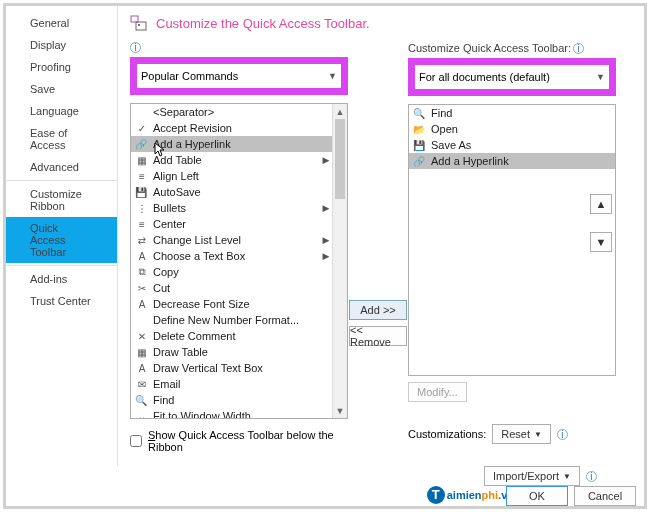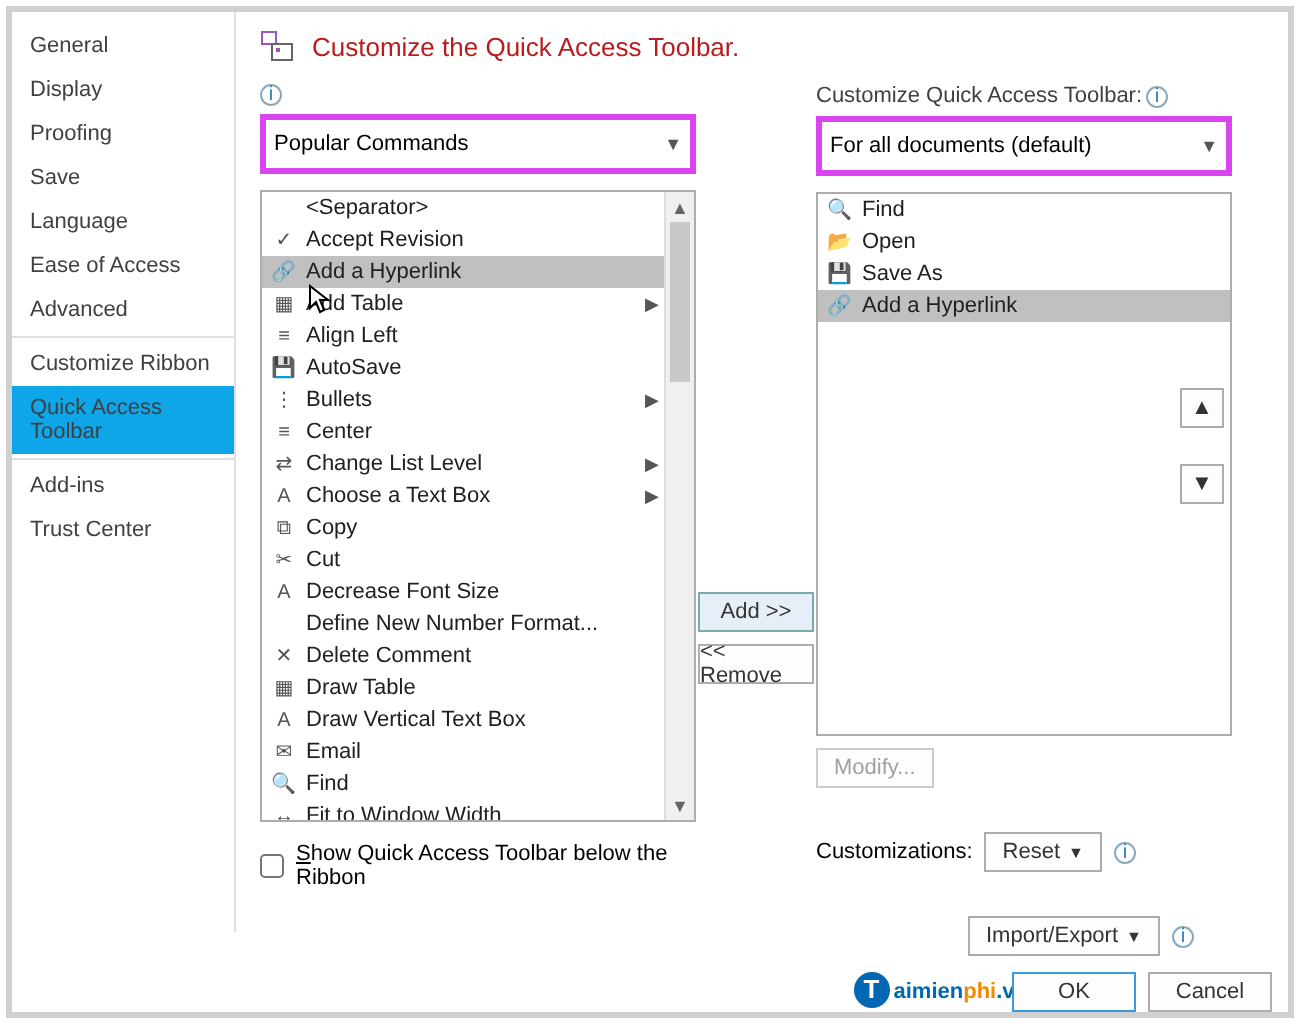--- a/index.html
+++ b/index.html
@@ -1,34 +1,34 @@
 <!DOCTYPE html>
 <html><head>
 <meta charset="utf-8">
 <style>
   * { box-sizing: border-box; margin: 0; padding: 0; font-family: "Segoe UI", Tahoma, sans-serif; font-size: 11px; }
   body { background: #fff; width: 650px; height: 512px; overflow: hidden; }
   .frame { border: 3px solid #d0d0d0; width: 644px; height: 506px; margin: 3px; position: relative; background: #fff; }
   .content { display: flex; height: 460px; }
   .sidebar { width: 112px; border-right: 1px solid #e0e0e0; padding-top: 6px; }
-  .sidebar-item { padding: 5px 9px; color: #404040; cursor: pointer; }
+  .sidebar-item { padding: 5px 24px; color: #404040; cursor: pointer; }
   .sidebar-sep { border-bottom: 1px solid #e0e0e0; margin: 2px 0; }
   .sidebar-item.active { background: #0ea5e9; }
   .main { flex: 1; padding: 8px 10px 0 12px; position: relative; }
   .header { display: flex; align-items: center; gap: 8px; margin-bottom: 10px; }
   .header-icon { width: 18px; height: 18px; }
-  .header-title { font-size: 13px; color: #b91c1c; }
+  .header-title { font-size: 13px; color: #ec4899; }
   .columns { display: flex; gap: 0; }
   .col { display: flex; flex-direction: column; }
   .col-left { width: 218px; }
   .col-mid { width: 60px; align-items: center; justify-content: center; padding-top: 120px; gap: 4px; }
   .col-right { width: 208px; }
   .label-row { color: #404040; margin-bottom: 4px; display:flex; align-items:center; gap:2px;}
   .info-icon { color: #2a7ab0; font-size:10px; border:1px solid #8ab; border-radius:50%; width:11px; height:11px; display:inline-flex; align-items:center; justify-content:center;}
-  .combo { border: 3px solid #d946ef; height: 16px; display: flex; align-items: center; padding: 12px 4px; justify-content: space-between; background:#fff; margin-bottom:8px;}
+  .combo { border: 7px solid #d946ef; height: 16px; display: flex; align-items: center; padding: 12px 4px; justify-content: space-between; background:#fff; margin-bottom:8px;}
   .combo .chev { color:#555; font-size:9px;}
   .listbox { border: 1px solid #adadad; height: 316px; background:#fff; position:relative; overflow:hidden;}
   .listbox.right { height: 272px;}
   .list-row { display:flex; align-items:center; height:16px; padding-left:4px; gap:4px; white-space:nowrap; overflow:hidden;}
   .list-row .ico { width:14px; height:14px; display:inline-flex; align-items:center; justify-content:center; font-size:10px; color:#555;}
   .list-row .txt { flex:1; color:#202020;}
   .list-row.sel { background:#c0c0c0; }
   .list-row .sub { width:10px; text-align:center; color:#555; font-size:9px;}
   .scroll-bar { position:absolute; right:0; top:0; bottom:0; width:15px; background:#f0f0f0; border-left:1px solid #ddd;}
   .scroll-arrow { height:15px; display:flex; align-items:center; justify-content:center; color:#666; font-size:9px;}

